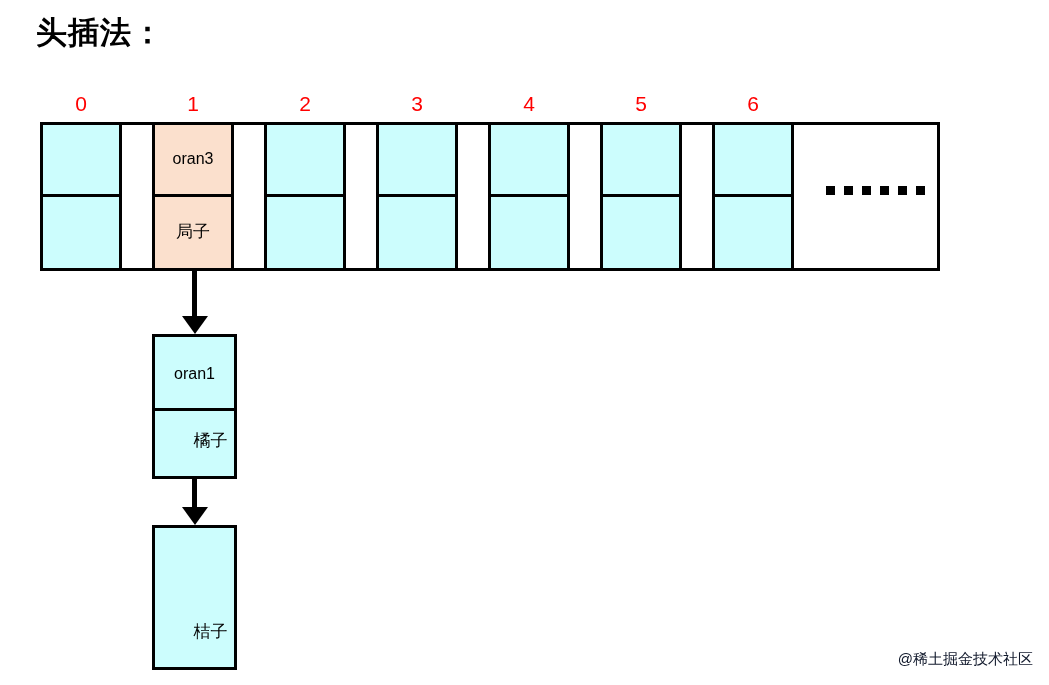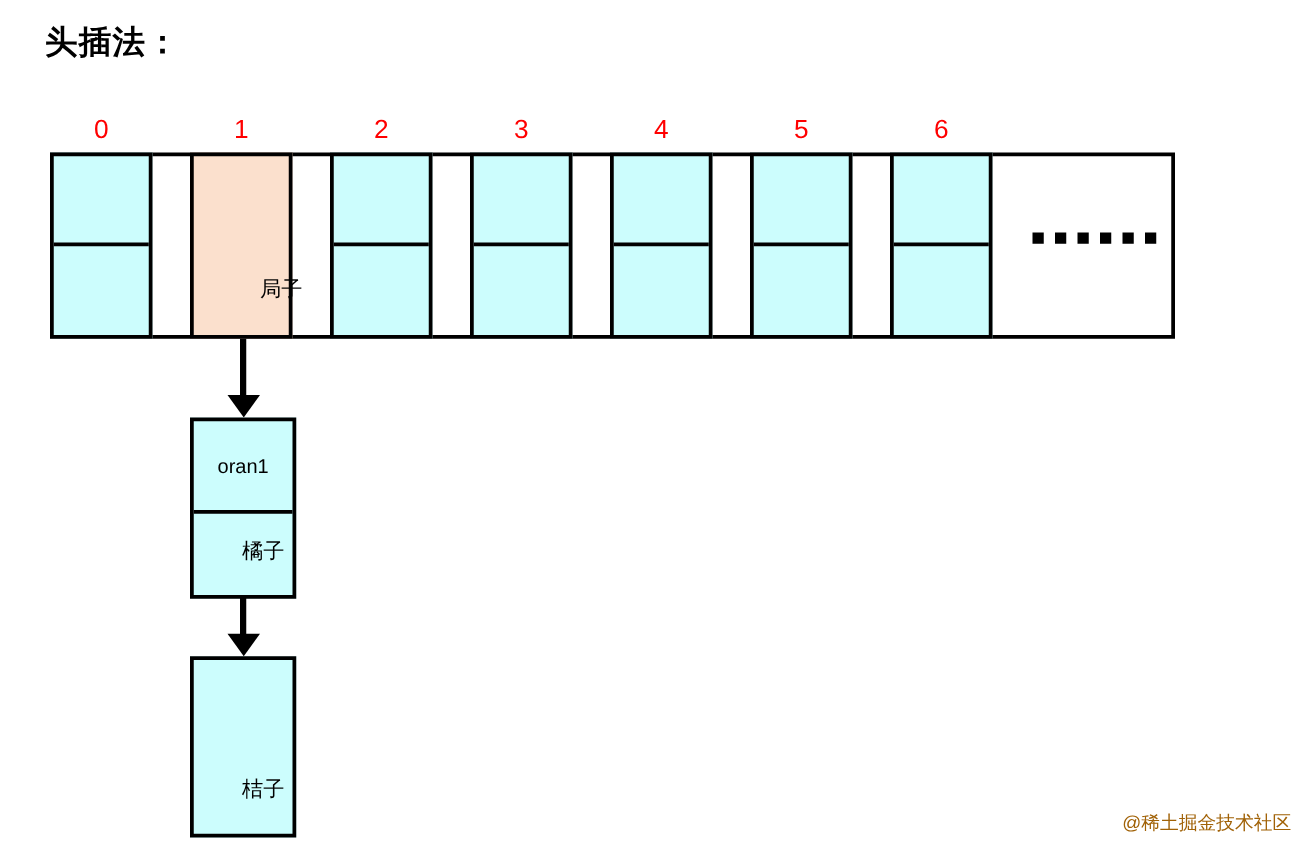--- a/index.html
+++ b/index.html
@@ -21,21 +21,21 @@
     left: 0; top: 0;
     width: 1049px;
     height: 685px;
   }
 
   
   .title {
     position: absolute;
     left: 36px;
     top: 18px;
-    font-size: 26px;
+    font-size: 31px;
     font-weight: bold;
     letter-spacing: 1px;
     line-height: 30px;
     white-space: nowrap;
     color: #000;
   }
 
   
   .index-label {
     position: absolute;
@@ -75,21 +75,21 @@
     width: 100%;
     height: 50%;
     box-sizing: border-box;
     display: flex;
     align-items: center;
     justify-content: center;
     font-size: 16px;
     line-height: 20px;
   }
   .bucket .half.top { top: 0; border-bottom: 3px solid #000; }
-  .bucket .half.bottom { bottom: 0; margin-left: 32px; }
+  .bucket .half.bottom { bottom: 0; }
   .bucket.filled { background: #fbe0cd; }
   .bucket.filled .half.bottom { font-size: 17px; }
 
   
   .dots {
     position: absolute;
     top: 186px;
     left: 826px;
     display: flex;
     gap: 9px;
@@ -159,21 +159,21 @@
   #arrow-2 { top: 478px; height: 47px; }
   #arrow-2 .shaft { height: 30px; }
   #arrow-2 .head { top: 29px; }
 
   
   .watermark {
     position: absolute;
     right: 16px;
     bottom: 16px;
     font-size: 15px;
-    color: #a16207;
+    color: #0f172a;
     white-space: nowrap;
     line-height: 20px;
   }
 </style>
 </head>
 <body>
 
 <div id="canvas">
 
   <div class="title">头插法：</div>
@@ -187,20 +187,21 @@
   <div class="index-label" style="left:713px;">6</div>
 
   <div class="array-frame"></div>
 
   <div class="bucket" id="bucket-0" style="left:40px;">
     <div class="half top"></div>
     <div class="half bottom"></div>
   </div>
 
   <div class="bucket filled" id="bucket-1" style="left:152px;">
+    <div class="half top">oran3</div>
     <div class="half bottom">局子</div>
   </div>
 
   <div class="bucket" id="bucket-2" style="left:264px;">
     <div class="half top"></div>
     <div class="half bottom"></div>
   </div>
 
   <div class="bucket" id="bucket-3" style="left:376px;">
     <div class="half top"></div>

